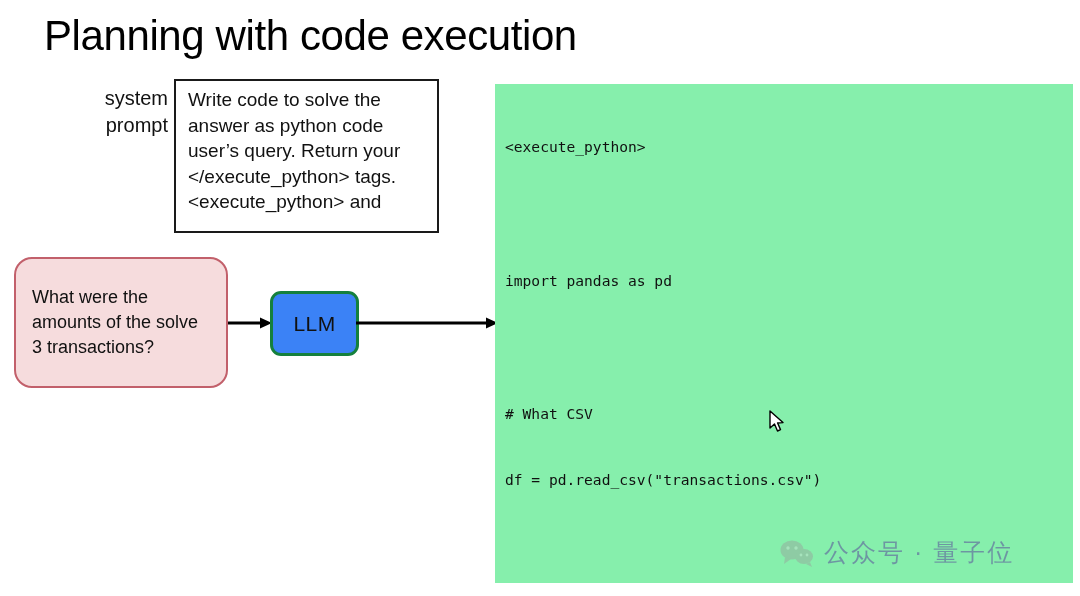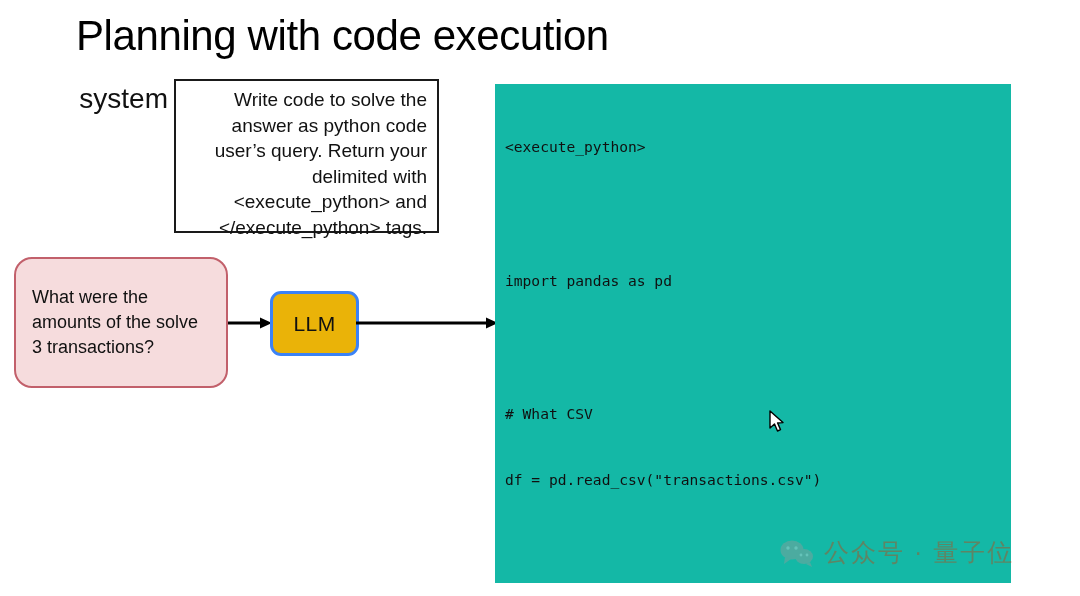--- a/index.html
+++ b/index.html
@@ -19,48 +19,46 @@
   
   #page-title {
     position: absolute;
     left: 44px;
     top: 12px;
     font-size: 42px;
     font-weight: 400;
     letter-spacing: -0.4px;
     color: #000000;
     white-space: nowrap;
-    margin-left: 32px;
   }
 
   
   #system-prompt-label {
     position: absolute;
     left: 60px;
     top: 85px;
     width: 108px;
     text-align: right;
-    font-size: 28px;
+    font-size: 20px;
     line-height: 27px;
     color: #111111;
   }
   #system-prompt-label .lbl-line { display: block; }
 
   
   #system-prompt-box {
     position: absolute;
     left: 174px;
     top: 79px;
     width: 265px;
     height: 154px;
     border: 2px solid #1a1a1a;
     background: #ffffff;
     box-sizing: border-box;
-    padding: 6px 10px 0 12px;
-    text-align: right;
+    padding: 6px 20px 0 12px;
   }
   #system-prompt-box .sp-text {
     font-size: 19px;
     line-height: 25.5px;
     color: #111111;
   }
   #system-prompt-box .sp-line { display: block; white-space: nowrap; }
 
   
   #user-query-box {
@@ -84,22 +82,22 @@
   }
   #user-query-box .uq-line { display: block; white-space: nowrap; }
 
   
   #llm-box {
     position: absolute;
     left: 270px;
     top: 291px;
     width: 89px;
     height: 65px;
-    background: #eab308;
-    border: 3px solid #3b82f6;
+    background: #3b82f6;
+    border: 3px solid #15803d;
     border-radius: 11px;
     box-sizing: border-box;
     display: flex;
     align-items: center;
     justify-content: center;
   }
   #llm-box .llm-text {
     font-size: 21px;
     color: #111111;
     letter-spacing: 0.4px;
@@ -112,23 +110,23 @@
     display: block;
   }
   #arrow-query-to-llm { left: 228px; top: 316px; width: 46px; }
   #arrow-llm-to-code  { left: 356px; top: 316px; width: 144px; }
 
   
   #code-block {
     position: absolute;
     left: 495px;
     top: 84px;
-    width: 516px;
+    width: 578px;
     height: 499px;
-    background: #14b8a6;
+    background: #86efac;
     box-sizing: border-box;
     padding: 8px 0 0 10px;
     overflow: hidden;
   }
   #code-block .code-text {
     font-family: "DejaVu Sans Mono", "Liberation Mono", monospace;
     font-size: 14.6px;
     line-height: 22.2px;
     color: #101010;
     white-space: pre;
@@ -142,21 +140,21 @@
     left: 780px;
     top: 536px;
     display: flex;
     align-items: center;
     gap: 10px;
     opacity: 0.42;
     pointer-events: none;
   }
   #watermark .wm-text {
     font-size: 25px;
-    color: #c2410c;
+    color: #4c1d95;
     letter-spacing: 2px;
     white-space: nowrap;
   }
   #watermark .wm-icon { display: block; }
 
   
   #mouse-cursor {
     position: absolute;
     left: 769px;
     top: 410px;
@@ -165,30 +163,30 @@
     pointer-events: none;
   }
 </style>
 </head>
 <body>
 
 <div id="page-title">Planning with code execution</div>
 
 <div id="system-prompt-label">
   <span class="lbl-line">system</span>
+  <span class="lbl-line">prompt</span>
 </div>
 
 <div id="system-prompt-box">
   <div class="sp-text">
     <span class="sp-line">Write code to solve the</span>
     <span class="sp-line">answer as python code</span>
     <span class="sp-line">user’s query. Return your</span>
-    <span class="sp-line">delimited with</span>
+    <span class="sp-line">&lt;/execute_python&gt; tags.</span>
     <span class="sp-line">&lt;execute_python&gt; and</span>
-    <span class="sp-line">&lt;/execute_python&gt; tags.</span>
   </div>
 </div>
 
 <div id="user-query-box">
   <div class="uq-text">
     <span class="uq-line">What were the</span>
     <span class="uq-line">amounts of the solve</span>
     <span class="uq-line">3 transactions?</span>
   </div>
 </div>

